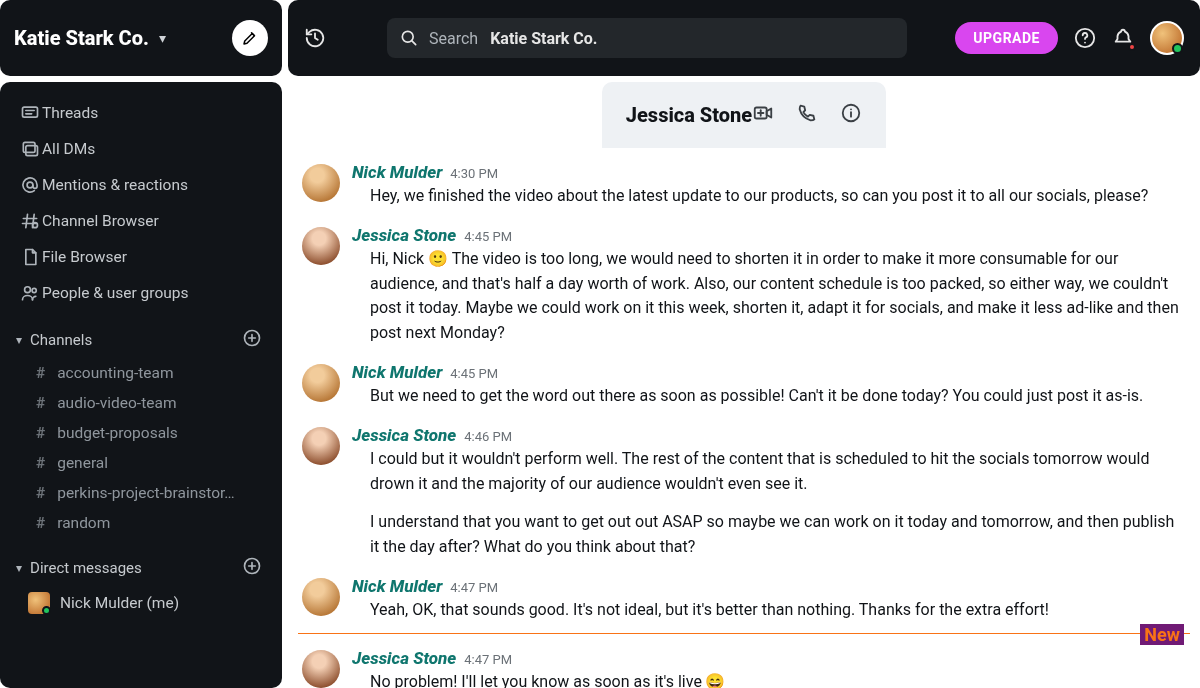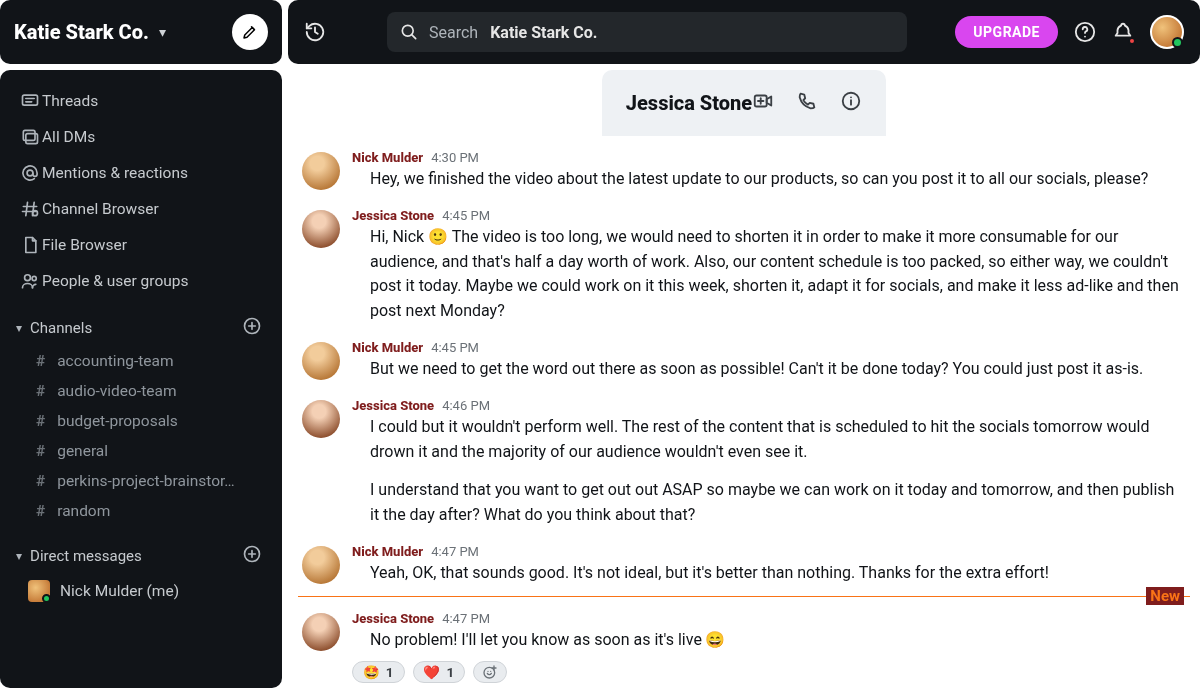--- a/index.html
+++ b/index.html
@@ -1,20 +1,20 @@
 <!DOCTYPE html>
 <html><head>
 <meta charset="utf-8">
 <style>
 * { box-sizing: border-box; margin: 0; padding: 0; }
 html, body { height: 100%; font-family: -apple-system, BlinkMacSystemFont, "Segoe UI", Roboto, Helvetica, Arial, sans-serif; }
 body { display: flex; flex-direction: column; width: 1200px; height: 688px; background: #fff; overflow: hidden; }
 
 
-.top { display: flex; height: 64px; gap: 6px; text-align: center; }
+.top { display: flex; height: 76px; gap: 6px; text-align: center; }
 .ws-header {
   width: 282px; background: #111418; border-radius: 10px;
   display: flex; align-items: center; padding: 0 14px; gap: 10px;
 }
 .ws-name { color: #fff; font-weight: 800; font-size: 20px; }
 .ws-caret { color: #cfd3d7; font-size: 14px; }
 .compose-btn {
   margin-left: auto; width: 36px; height: 36px; border-radius: 50%;
   background: #fff; display: flex; align-items: center; justify-content: center;
 }
@@ -85,27 +85,27 @@
 
 .messages { flex:1; overflow-y:auto; padding: 6px 10px 30px 10px; position:relative;}
 .msg { display:flex; gap:12px; padding: 8px 4px; }
 .msg .av {
   width: 38px; height: 38px; border-radius: 50%; flex-shrink:0; margin-top:2px;
 }
 .av.nick { background: radial-gradient(circle at 40% 30%, #f2cc9b 20%, #b97a3a 75%); }
 .av.jess { background: radial-gradient(circle at 45% 30%, #f4d0b5 20%, #8a4b2a 80%); }
 .msg-body { flex:1; min-width:0; }
 .meta { display:flex; align-items: baseline; gap:8px; }
-.author { font-weight: 800; color:#7f1d1d; font-size:13px;}
+.author { font-weight: 800; color:#0f766e; font-size:17px;font-style:italic;}
 .time { color: #6b7177; font-size: 13px; }
 .text { color:#111418; font-size:16px; line-height: 1.55; margin-top:2px;margin-left:18px;}
 .text p + p { margin-top: 14px; }
 
 .new-divider { position: relative; height: 0; border-top: 1px solid #f97316; margin: 2px 0 6px 0;}
-.new-divider span { position:absolute; right:6px; top:-10px; background:#7f1d1d; color:#f97316; font-size:15px; font-weight:700; padding:0 4px;}
+.new-divider span { position:absolute; right:6px; top:-10px; background:#701a75; color:#f97316; font-size:18px; font-weight:700; padding:0 4px;}
 
 .reactions { display:flex; gap:8px; margin-top:8px;}
 .react {
   display:flex; align-items:center; gap:6px; border:1px solid #cfd3d7;
   background:#e9ecef; border-radius: 14px; padding: 2px 10px; font-size:13.5px; font-weight:700; color:#3b4045;
 }
 .react.add { padding: 2px 8px; color:#6b7177; }
 
 svg { stroke: currentColor; fill: none; stroke-width: 2; stroke-linecap: round; stroke-linejoin: round; }
 </style>

